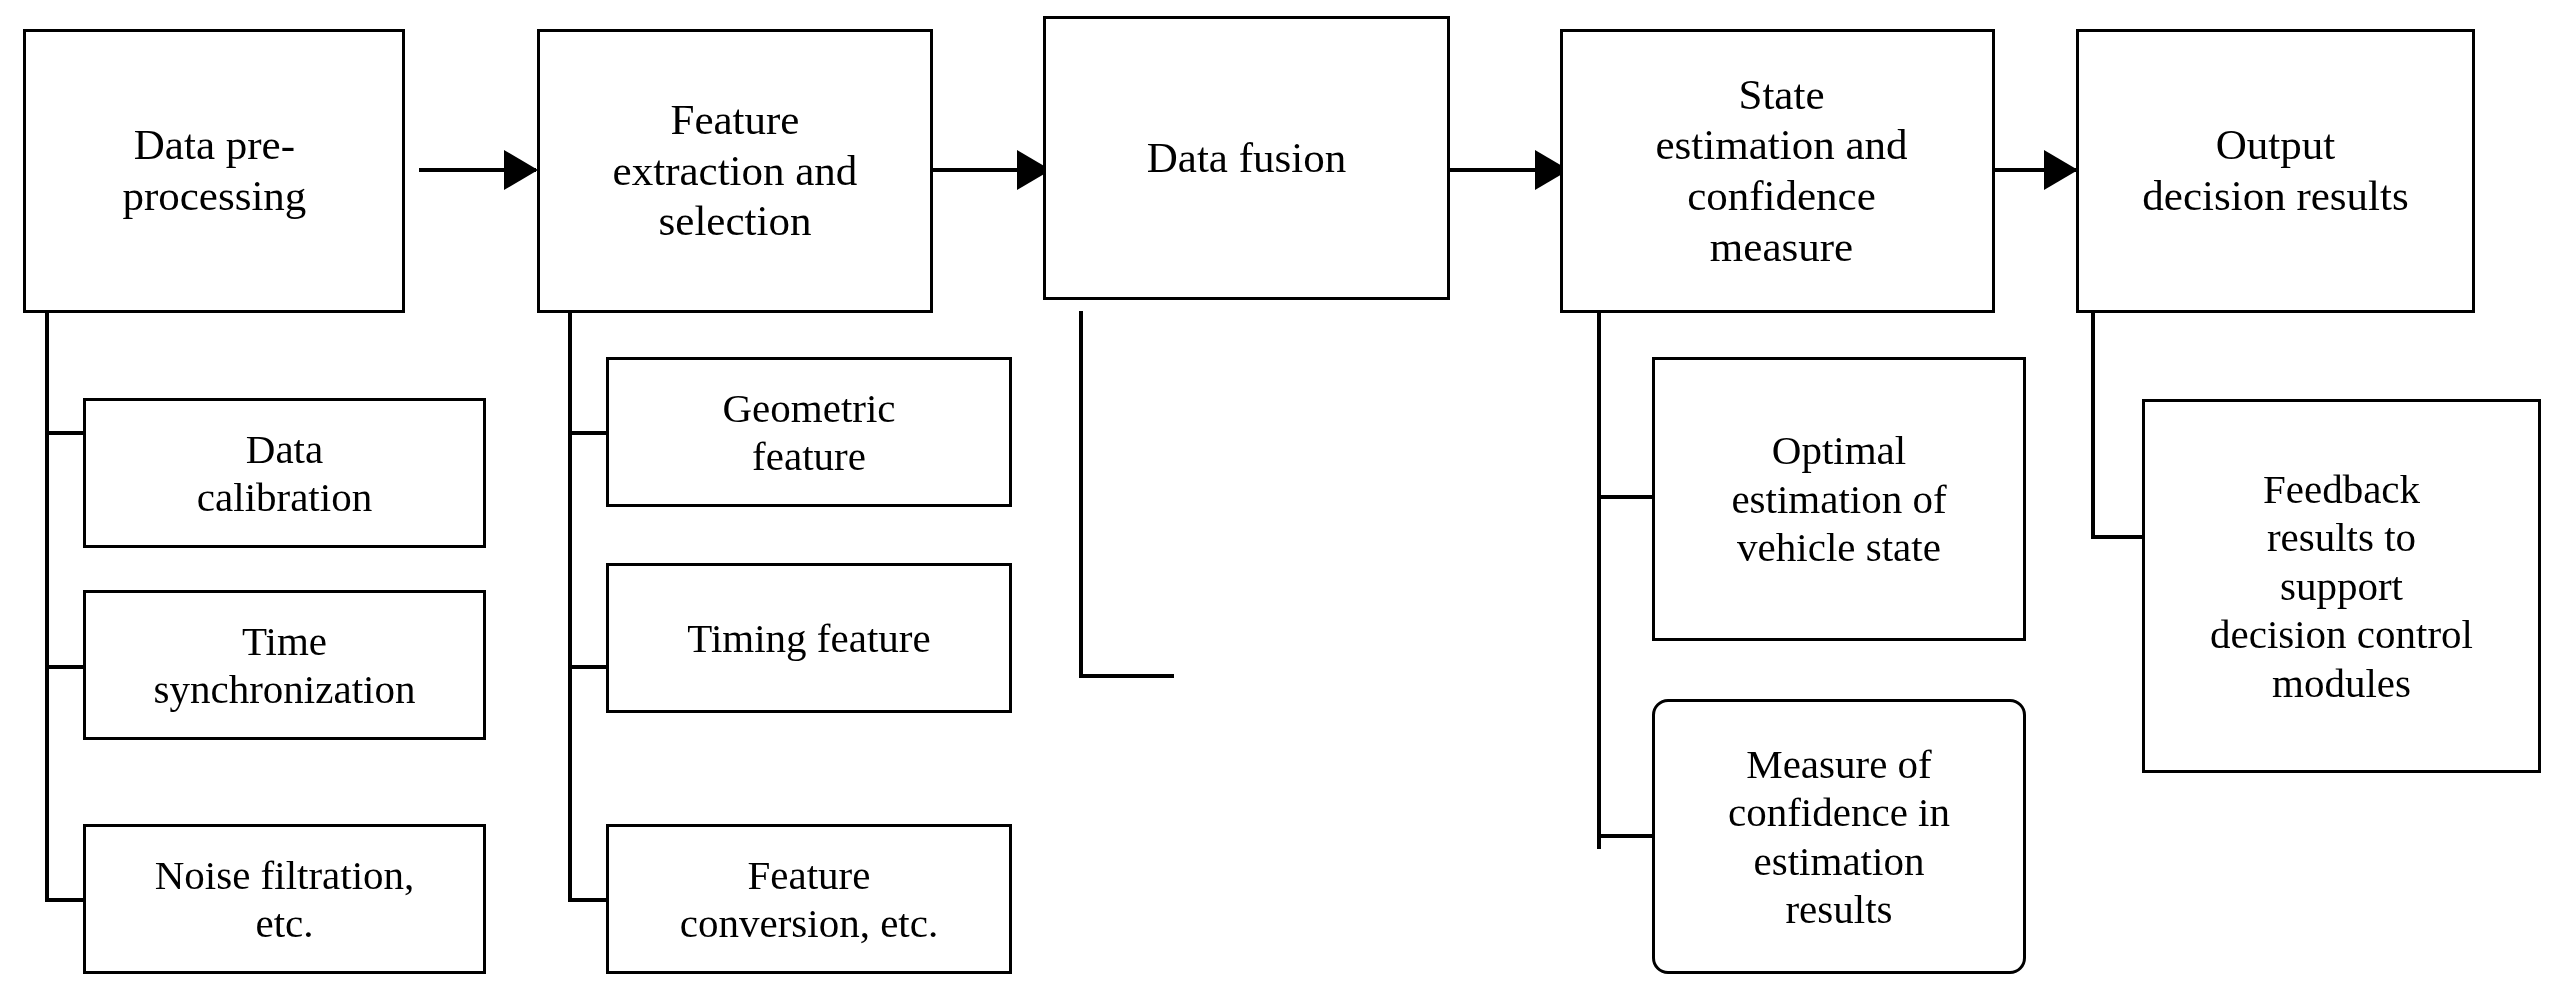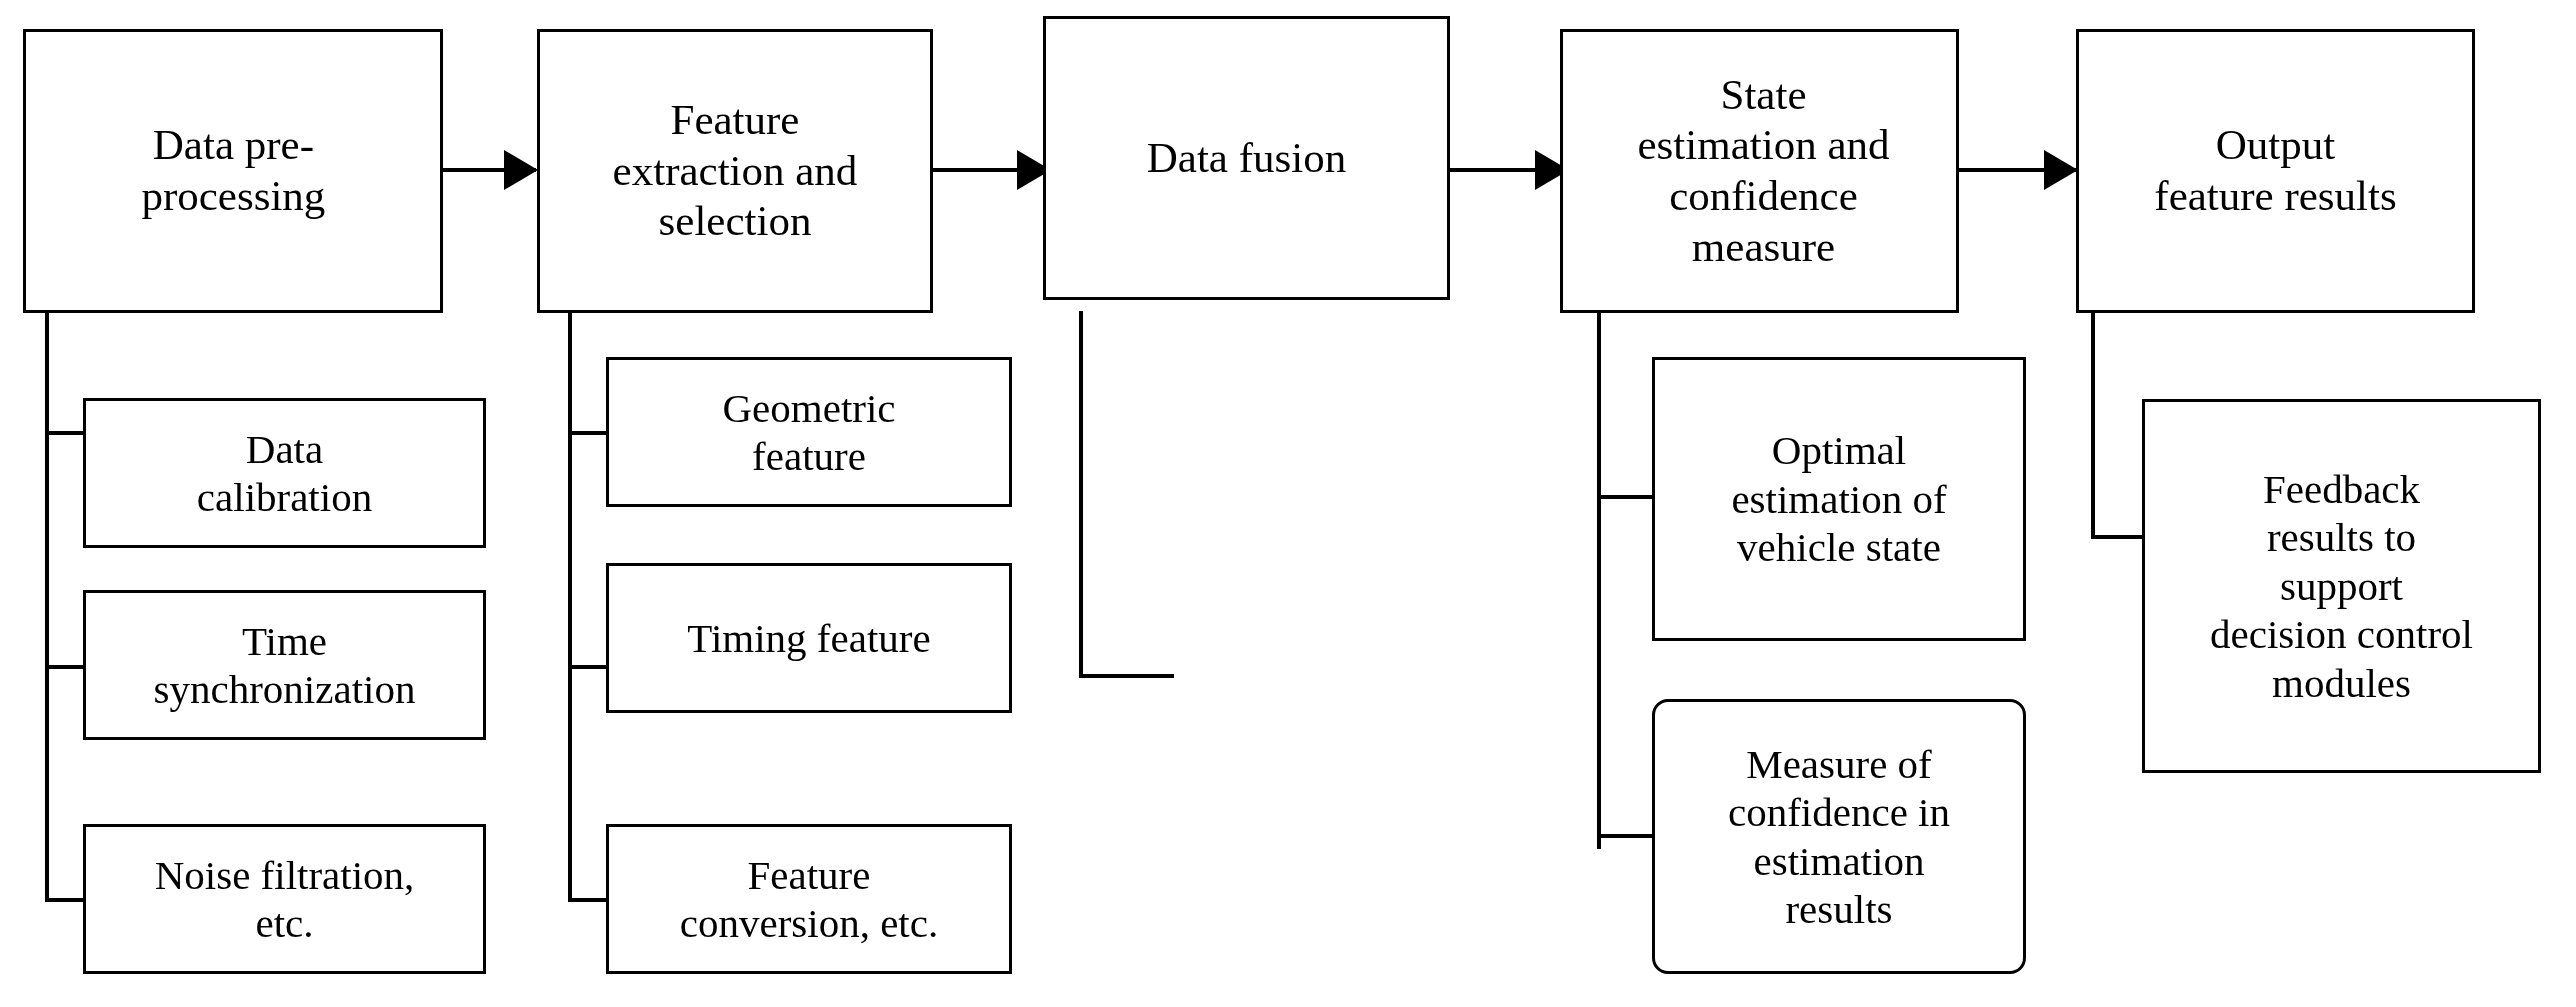--- a/index.html
+++ b/index.html
@@ -71,21 +71,21 @@
     border-top: 20.5px solid transparent;
     border-bottom: 20.5px solid transparent;
     border-left: 34px solid #000000;
   }
 </style>
 </head>
 <body>
 
 <div id="canvas">
 
-  <div class="node main" style="left:23.4px; top:29px; width:420px; height:284px;">
+  <div class="node main" style="left:23.4px; top:29px; width:382px; height:284px;">
     <span class="node-label">Data pre-
 processing</span>
   </div>
 
   <div class="vline" style="left:45px; top:311px; height:590px;"></div>
 
   <div class="hline" style="left:45px; top:431px; width:40px;"></div>
   <div class="hline" style="left:45px; top:665px; width:40px;"></div>
   <div class="hline" style="left:45px; top:898px; width:40px;"></div>
 
@@ -132,21 +132,21 @@
   <div class="node main" style="left:1043px; top:16px; width:407px; height:284px;align-items:center;">
     <span class="node-label">Data fusion</span>
   </div>
 
   <div class="vline" style="left:1079px; top:311px; height:366px;"></div>
   <div class="hline" style="left:1079px; top:674px; width:95px;"></div>
 
 
   <div class="arrow" style="left:1450px; top:168px; width:117px;"></div>
 
-  <div class="node main" style="left:1560px; top:29px; width:399px; height:284px;padding-left:8px;">
+  <div class="node main" style="left:1560px; top:29px; width:435px; height:284px;padding-left:8px;">
     <span class="node-label">State
 estimation and
 confidence
 measure</span>
   </div>
 
   <div class="vline" style="left:1597px; top:311px; height:538px;"></div>
   <div class="hline" style="left:1597px; top:495px; width:59px;"></div>
   <div class="hline" style="left:1597px; top:834px; width:59px;"></div>
 
@@ -159,21 +159,21 @@
     <span class="node-label">Measure of
 confidence in
 estimation
 results</span>
   </div>
 
   <div class="arrow" style="left:1959px; top:168px; width:117px;"></div>
 
   <div class="node main" style="left:2076px; top:29px; width:399px; height:284px;">
     <span class="node-label">Output
-feature results</span>
+decision results</span>
   </div>
 
   <div class="vline" style="left:2091px; top:311px; height:227px;"></div>
   <div class="hline" style="left:2091px; top:535px; width:55px;"></div>
 
   <div class="node sub" style="left:2142px; top:399px; width:399px; height:374px;">
     <span class="node-label">Feedback
 results to
 support
 decision control

